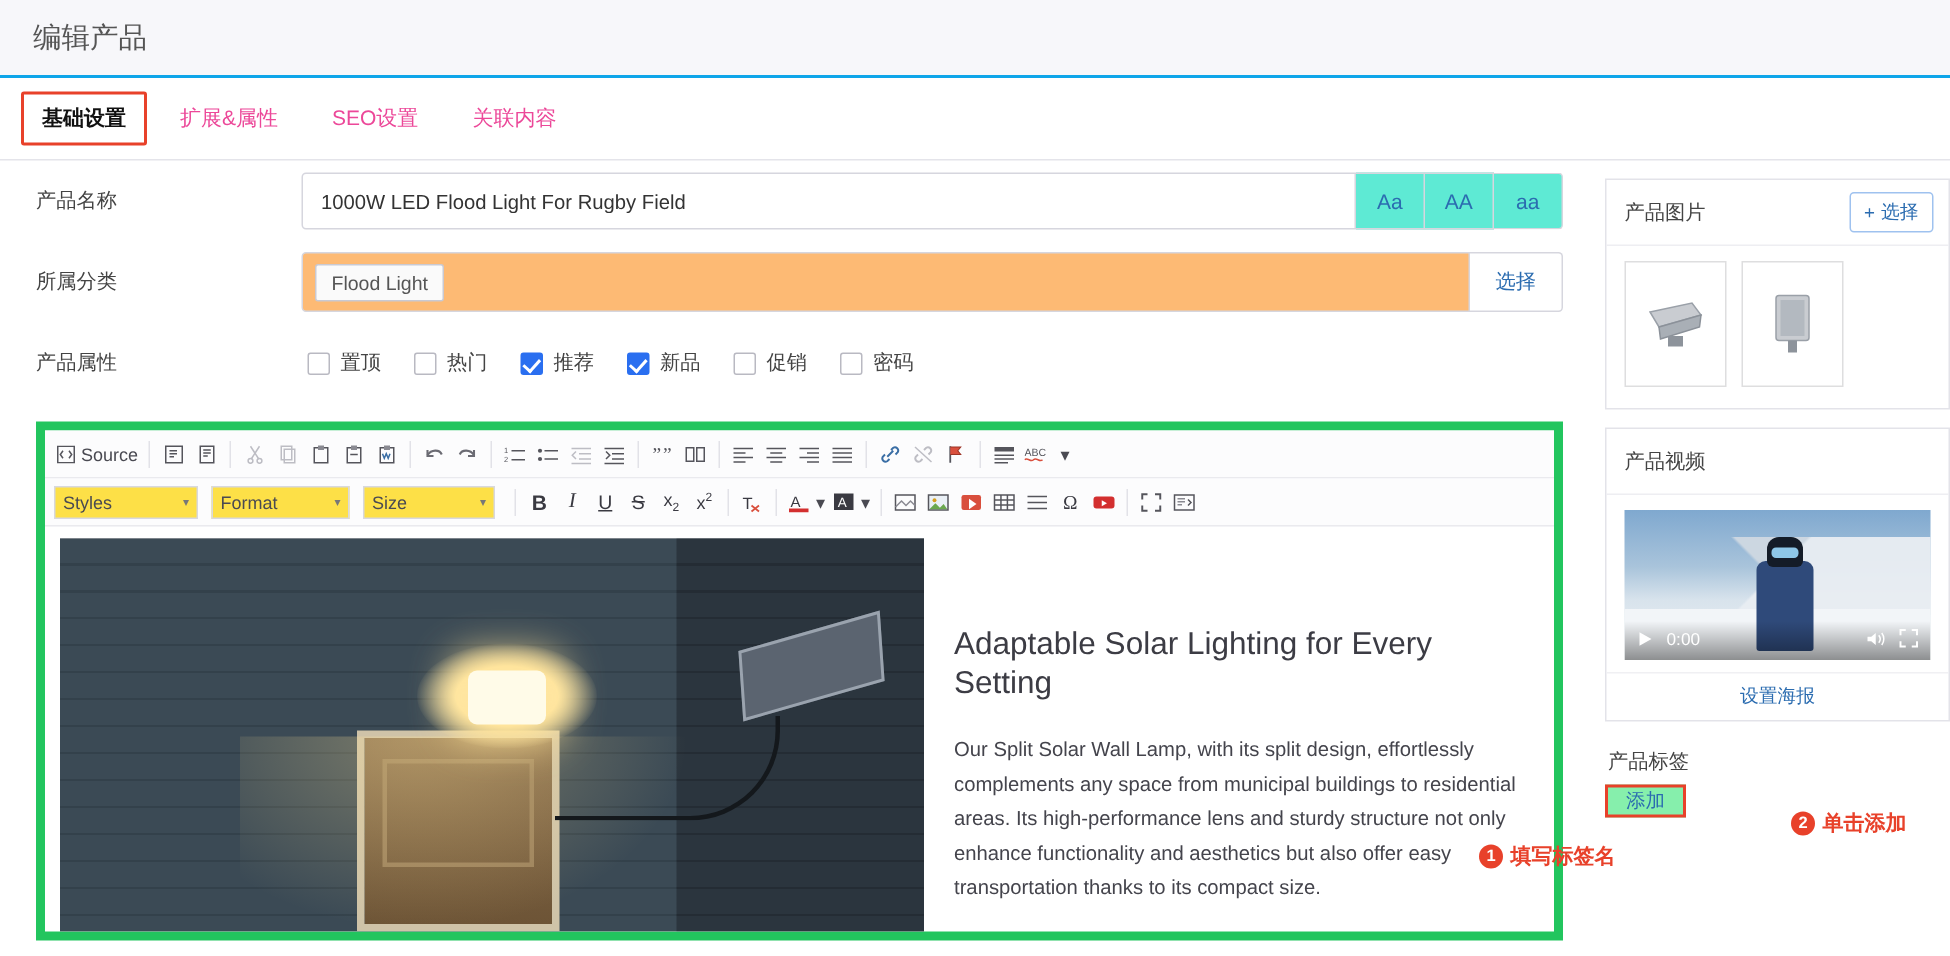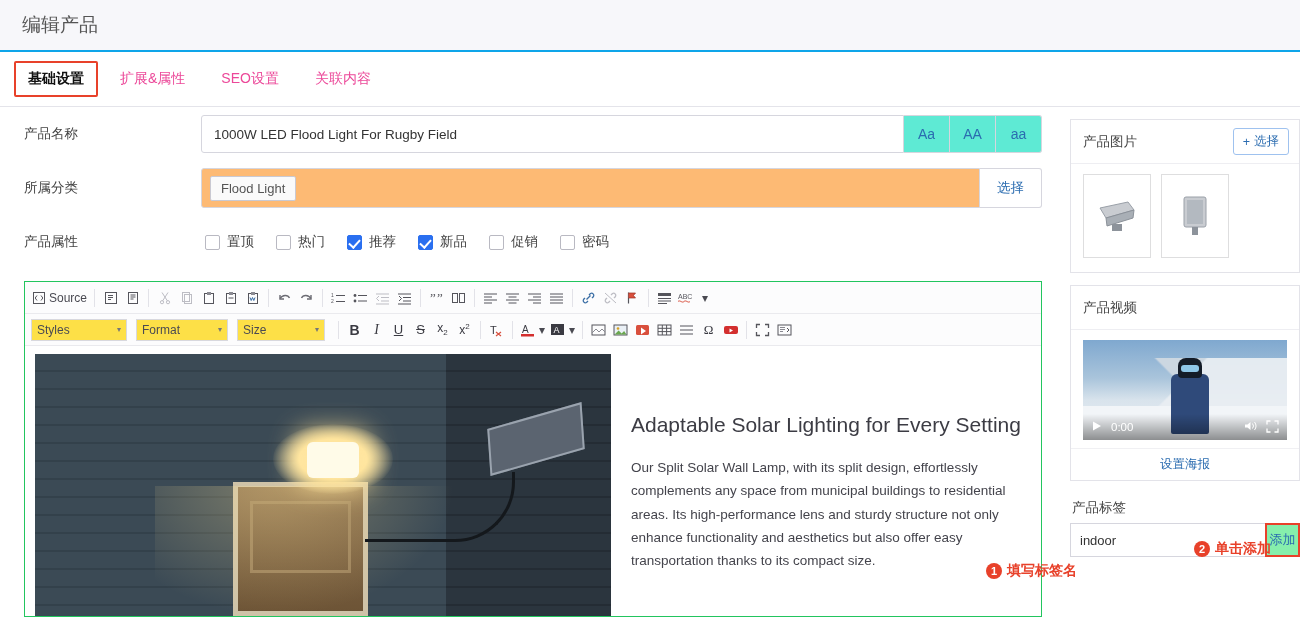--- a/index.html
+++ b/index.html
@@ -148,21 +148,21 @@
     position: absolute;
     left: 3px; top: 1px;
     width: 5px; height: 9px;
     border: solid #fff;
     border-width: 0 2px 2px 0;
     transform: rotate(42deg);
   }
   
   .editor {
     margin: 12px 28px 0 24px;
-    border: 1px solid #22c55e;
+    border: 6px solid #22c55e;
     background: #fff;
   }
   .tb {
     display: flex;
     align-items: center;
     flex-wrap: nowrap;
     height: 32px;
     padding: 0 6px;
     border-bottom: 1px solid #eaeaee;
     background: #fcfcfd;
@@ -809,21 +809,20 @@
               </svg>
           </span>
         </div>
       </div>
       <div class="poster-row">设置海报</div>
     </div>
 
     <div class="tag-sec">
       <div class="tag-label">产品标签</div>
       <div class="tag-input-row">
-        <input class="tag-input" type="text" value="indoor" style="">
         <div class="tag-add">添加</div>
       </div>
     </div>
   </div>
 </div>
 
 <div class="anno" id="anno1">
   <span class="num">1</span>
   <span>填写标签名</span>
 </div>

